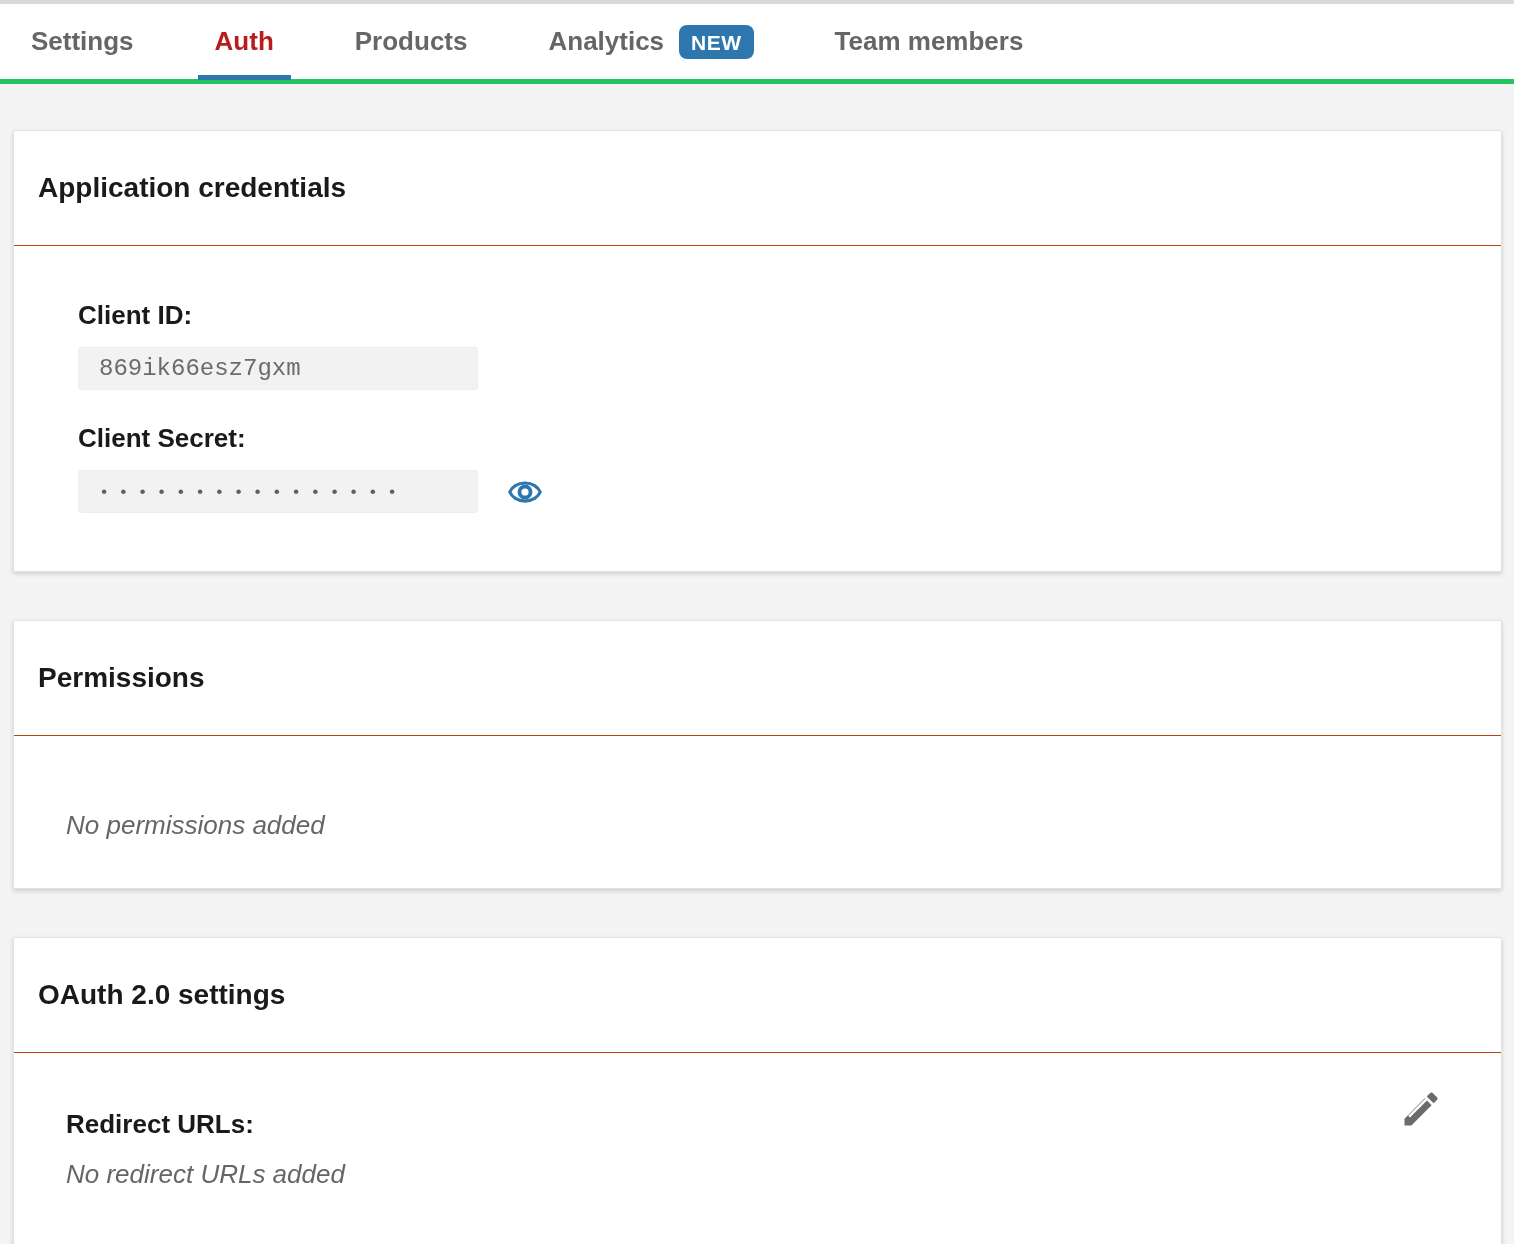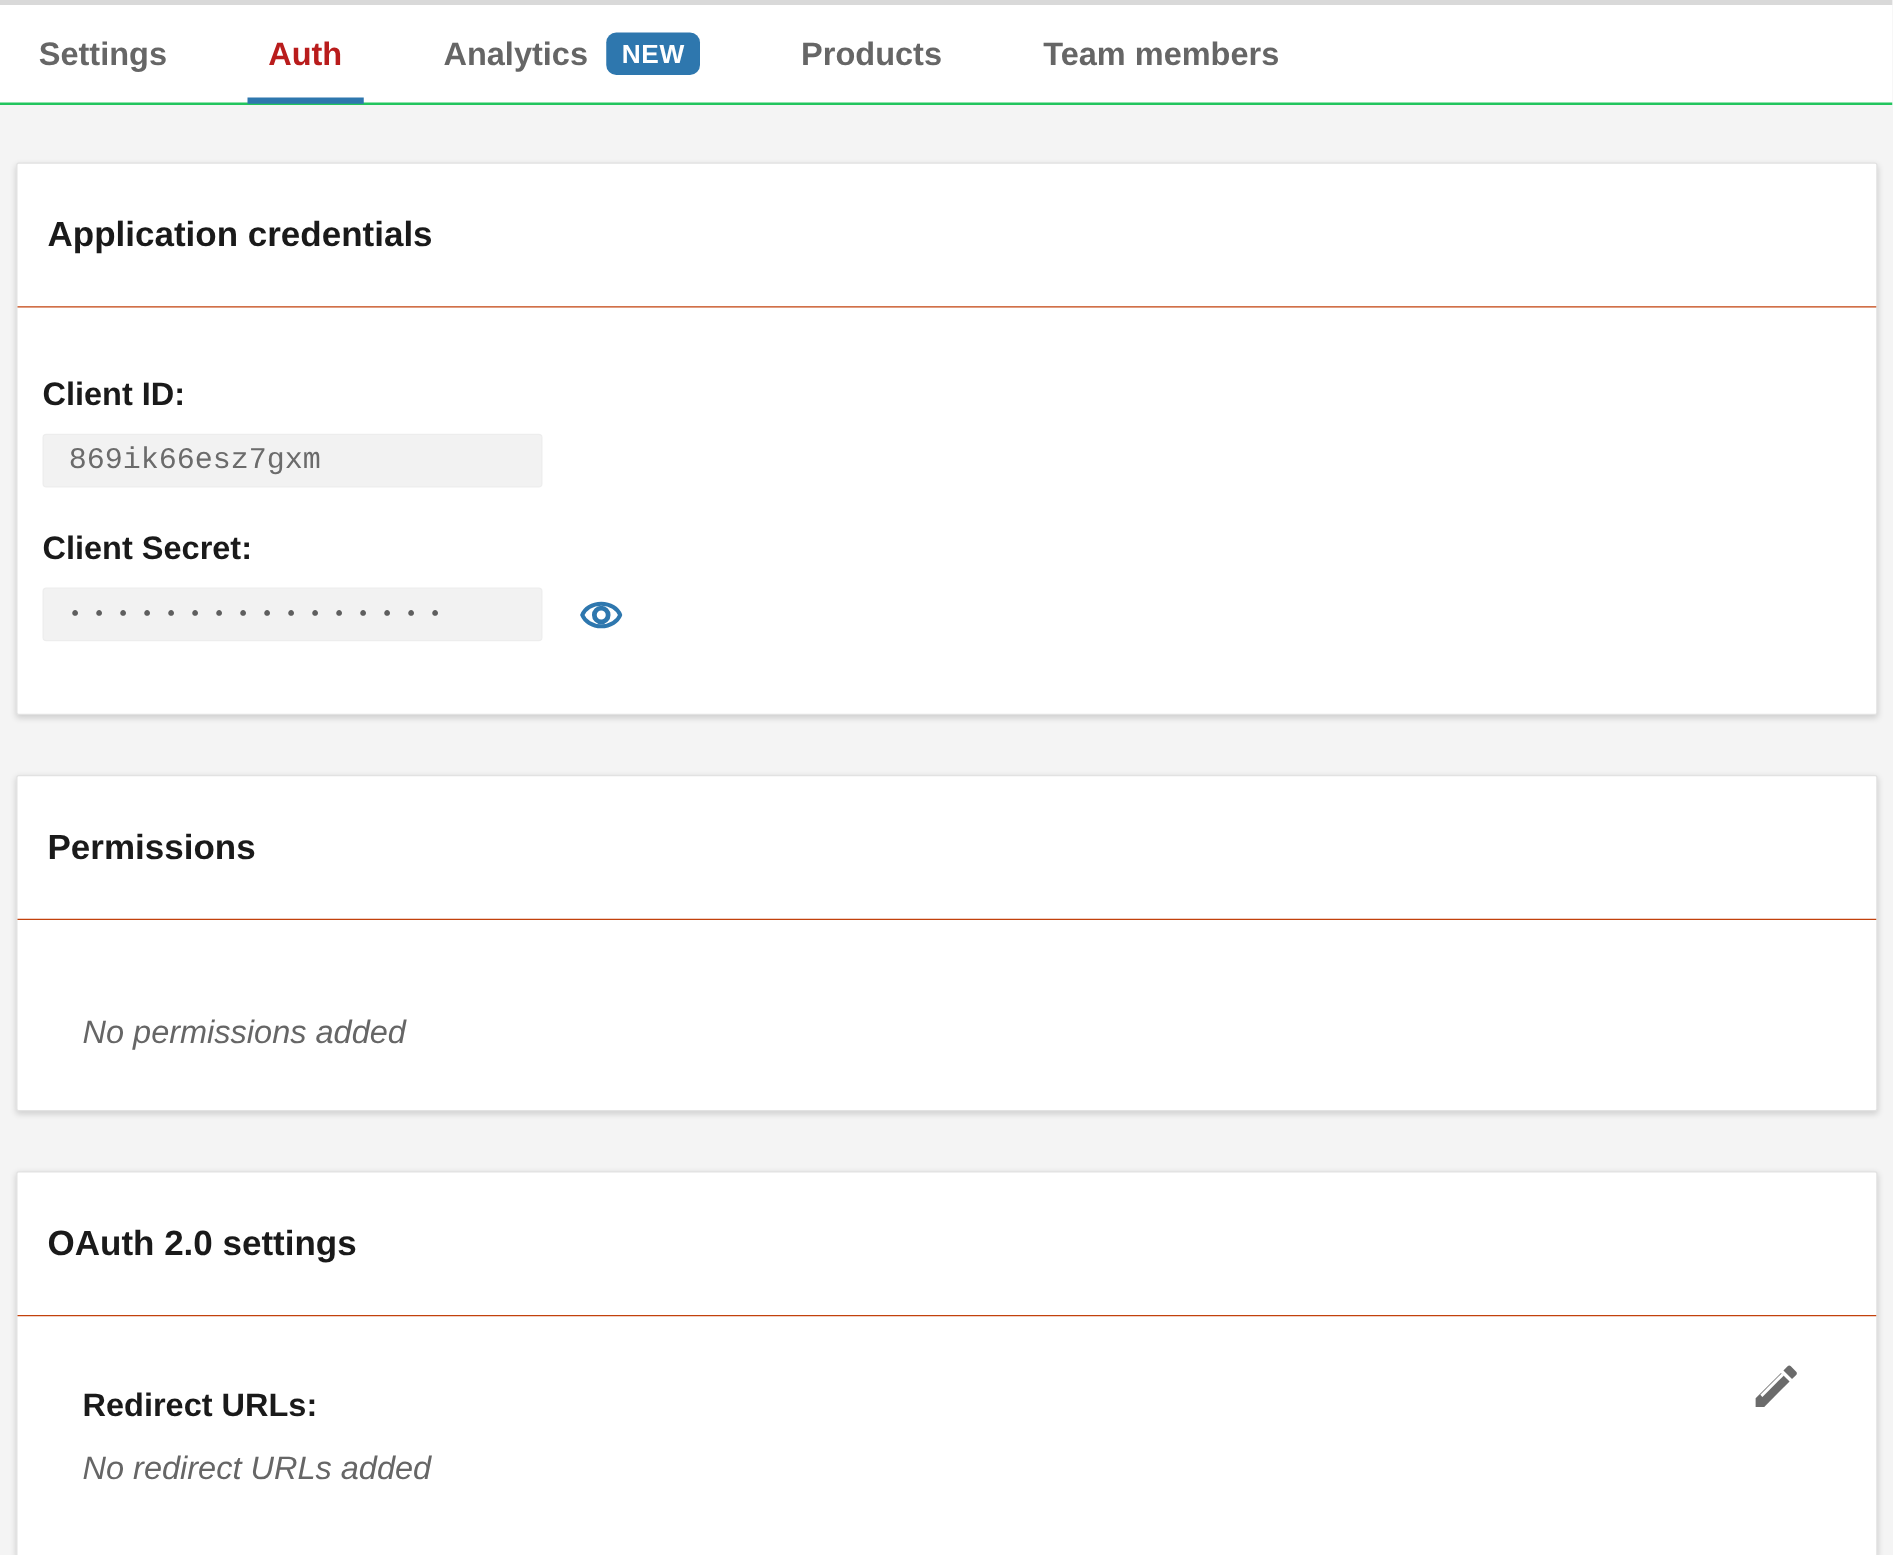--- a/index.html
+++ b/index.html
@@ -10,21 +10,21 @@
     height: 1244px;
     background: #f4f4f4;
     font-family: "Liberation Sans", sans-serif;
     overflow: hidden;
   }
 
   
   .tabbar {
     background: #ffffff;
     border-top: 4px solid #d9d9d9;
-    border-bottom: 2px solid #22c55e;
+    border-bottom: 5px solid #22c55e;
     height: 84px;
     display: flex;
     align-items: stretch;
     padding-left: 14px;
   }
   .tab {
     position: relative;
     display: flex;
     align-items: center;
     gap: 15px;
@@ -70,21 +70,21 @@
     padding: 40px 24px;
     border-bottom: 1px solid #c2410c;
   }
   .card-title {
     font-size: 28px;
     font-weight: 700;
     color: #1a1a1a;
     line-height: 34px;
   }
 
-  .cred-body { padding: 54px 20px 58px; }
+  .cred-body { padding: 54px 64px 58px; }
   .field-label {
     font-size: 26px;
     font-weight: 700;
     color: #1a1a1a;
     line-height: 30px;
     margin-bottom: 17px;
   }
   .field-label.second { margin-top: 33px; }
   .input-box {
     width: 400px;
@@ -136,25 +136,25 @@
 <body>
 
 <nav class="tabbar">
   <div class="tab">
     <span>Settings</span>
   </div>
   <div class="tab active">
     <span>Auth</span>
   </div>
   <div class="tab">
+    <span>Products</span>
+  </div>
+  <div class="tab">
     <span>Analytics</span>
     <span class="badge">NEW</span>
-  </div>
-  <div class="tab">
-    <span>Products</span>
   </div>
   <div class="tab">
     <span>Team members</span>
   </div>
 </nav>
 
 <main class="content">
 
   <section class="card">
     <div class="card-header">

